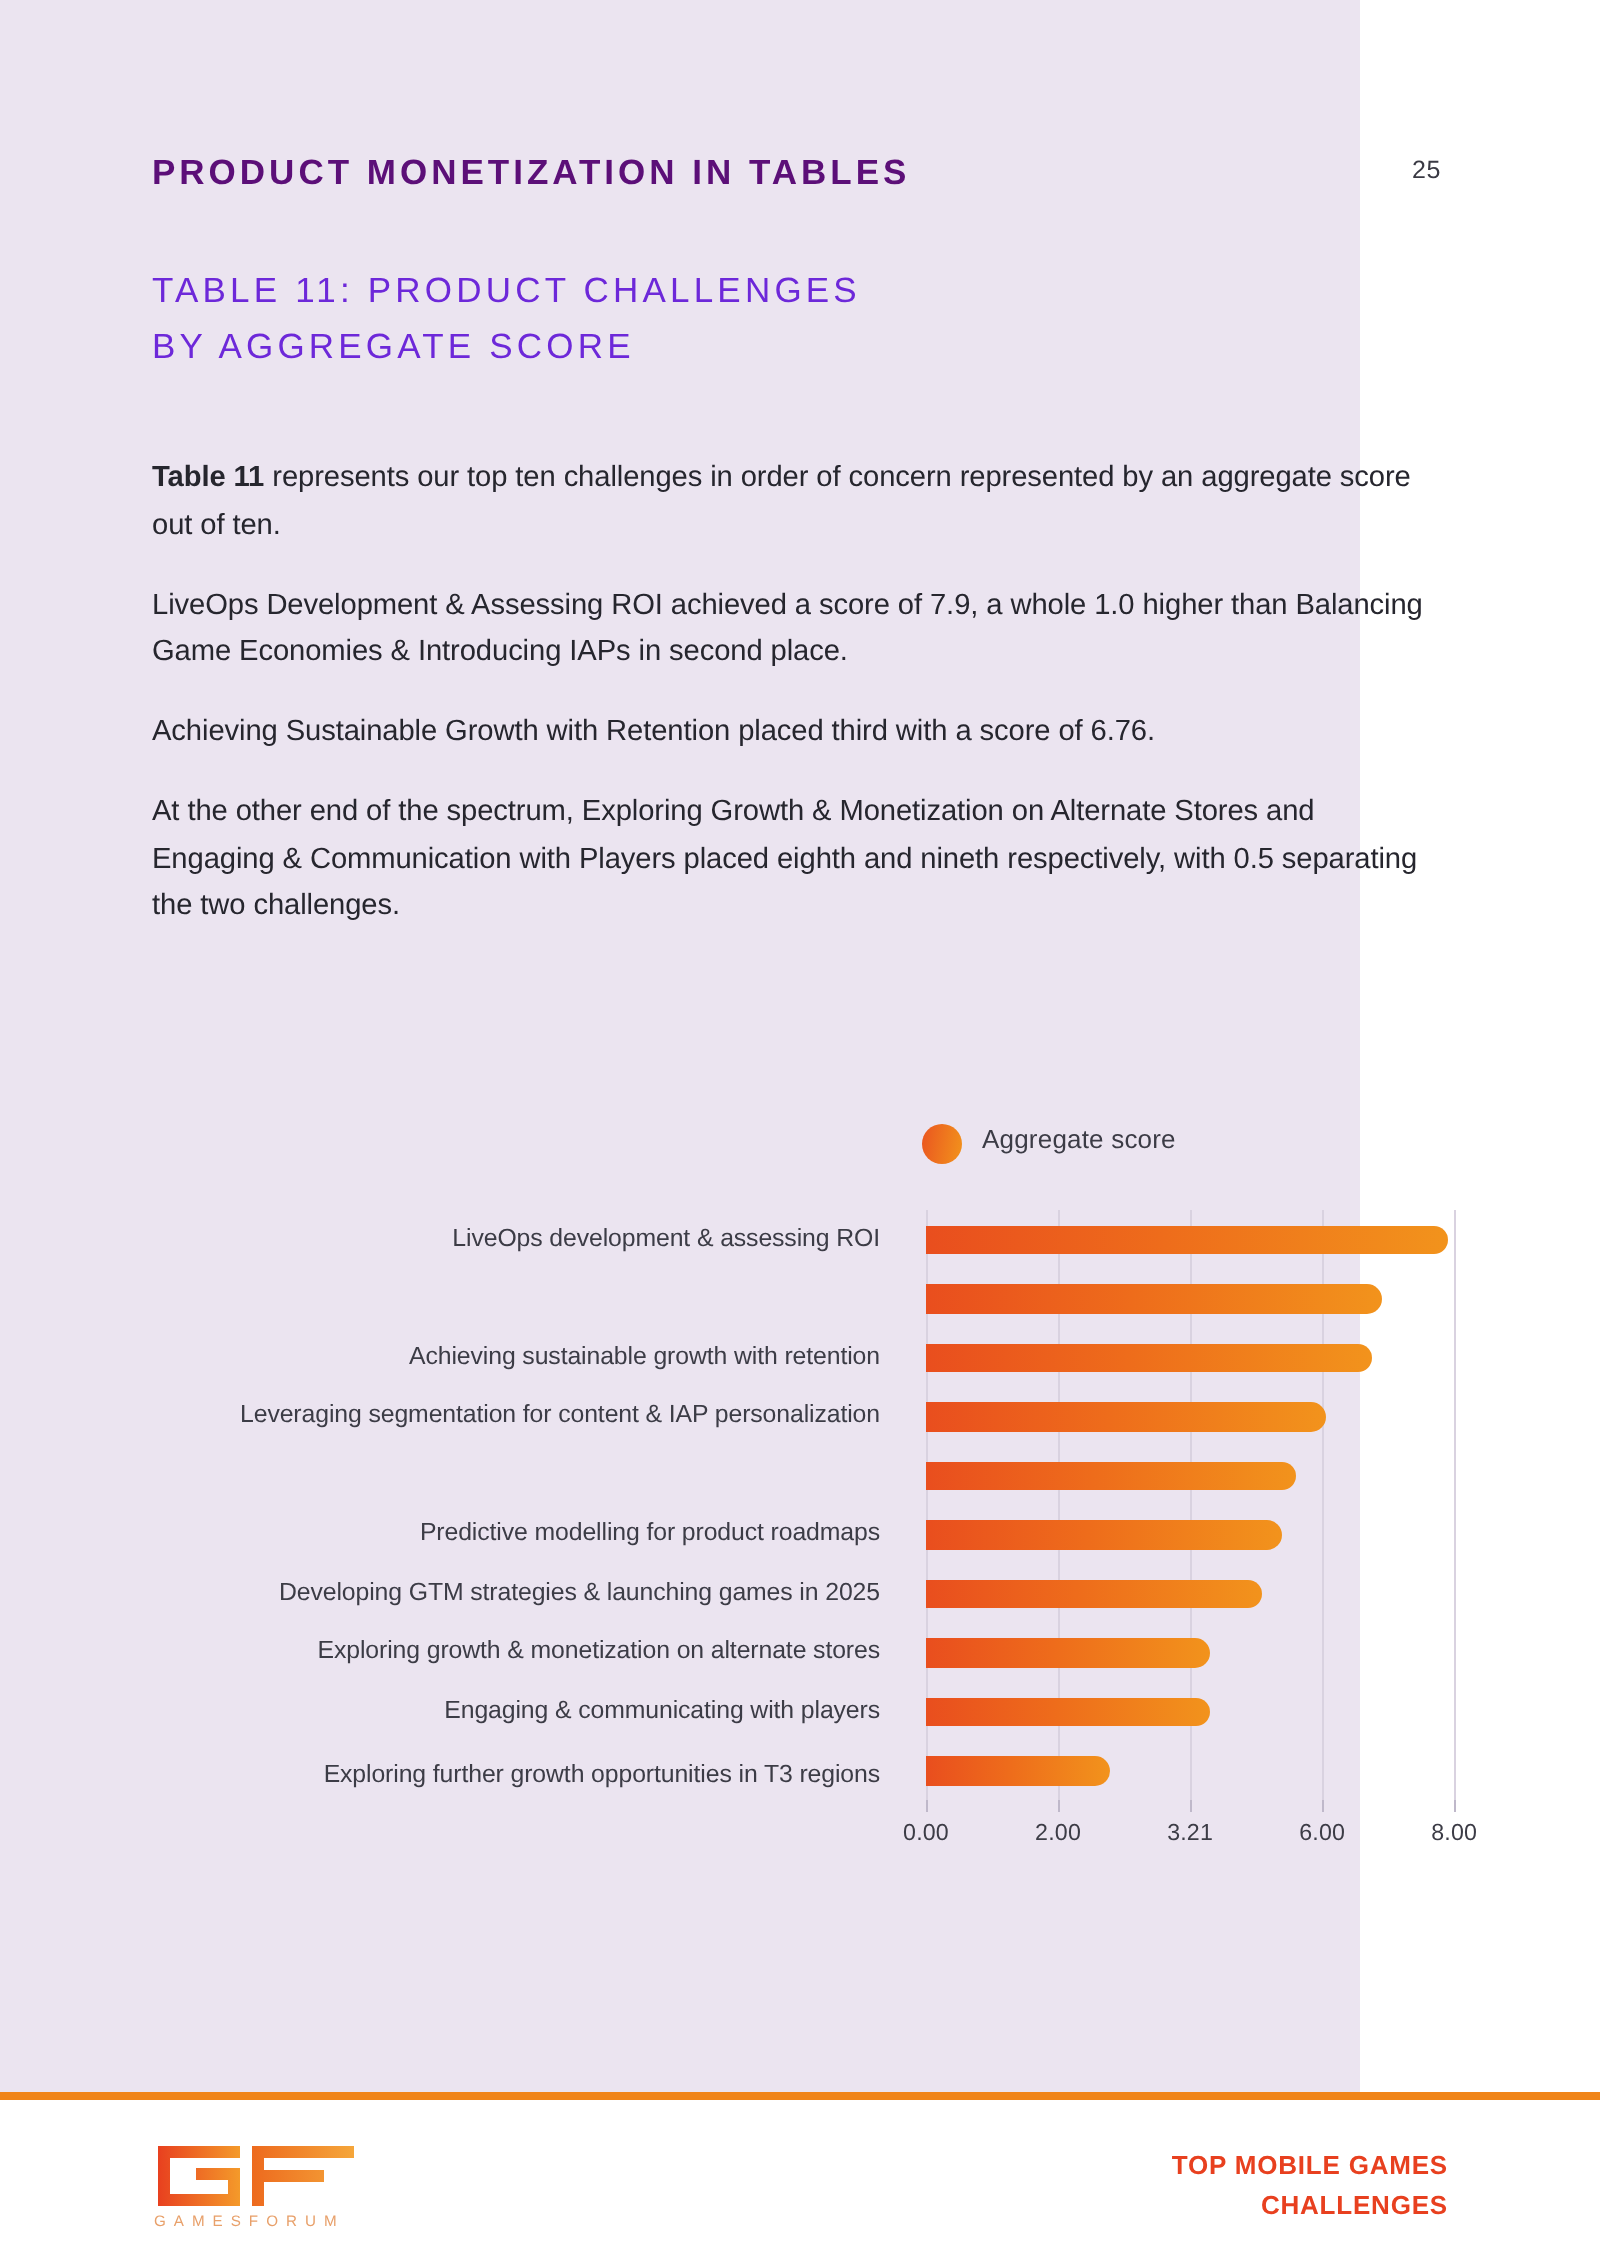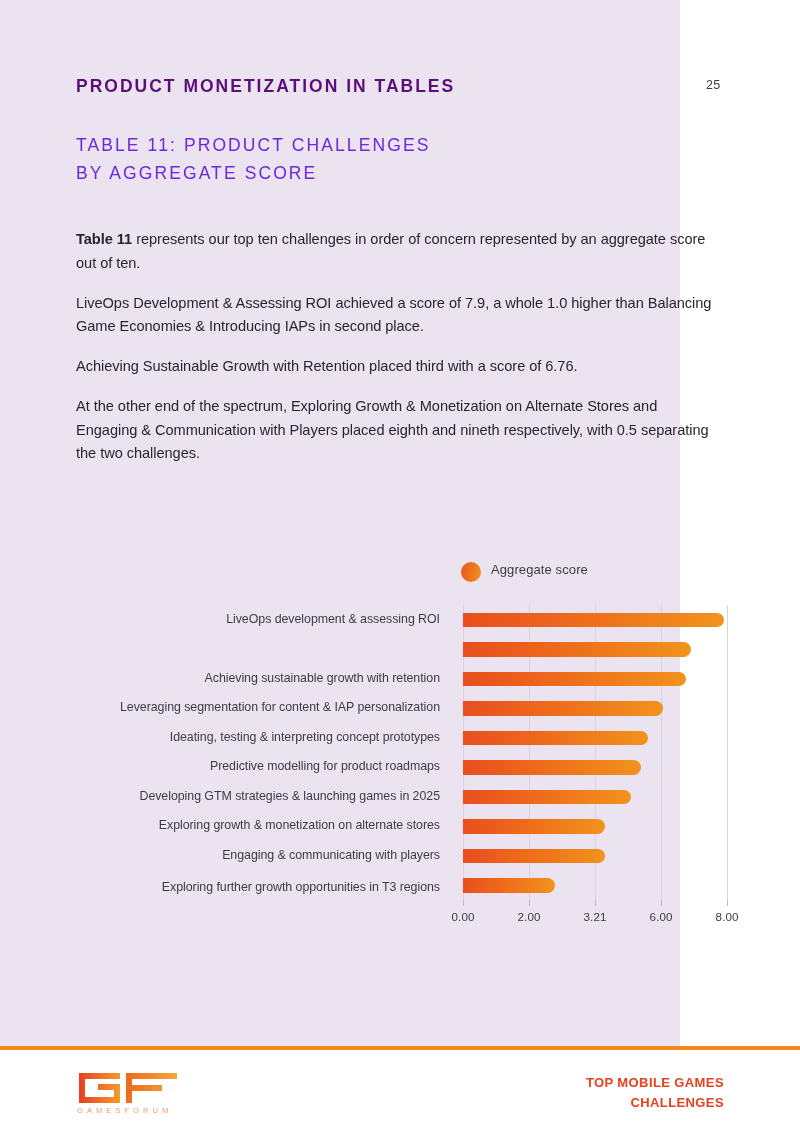--- a/index.html
+++ b/index.html
@@ -280,21 +280,20 @@
 
       <div class="legend">
         <span class="legend-swatch"></span>
         <span class="legend-label">Aggregate score</span>
       </div>
 
       <div class="cat-labels">
           <div class="cat-label" style="top: 6.75px;">LiveOps development &amp; assessing ROI</div>
           <div class="cat-label" style="top: 65.75px; padding-left: 40px;">Achieving sustainable growth with retention</div>
           <div class="cat-label" style="top: 95.25px;">Leveraging segmentation for content &amp; IAP personalization</div>
-          <div class="cat-label" style="top: 124.75px;">Ideating, testing &amp; interpreting concept prototypes</div>
           <div class="cat-label" style="top: 154.25px;">Predictive modelling for product roadmaps</div>
           <div class="cat-label" style="top: 183.75px;">Developing GTM strategies &amp; launching games in 2025</div>
           <div class="cat-label" style="top: 213.25px;">Exploring growth &amp; monetization on alternate stores</div>
           <div class="cat-label" style="top: 242.75px;">Engaging &amp; communicating with players</div>
           <div class="cat-label" style="top: 275px;">Exploring further growth opportunities in T3 regions</div>
         </div>
 
       <div class="plot">
         <div class="axis-line"></div>
         <div class="gridlines">

